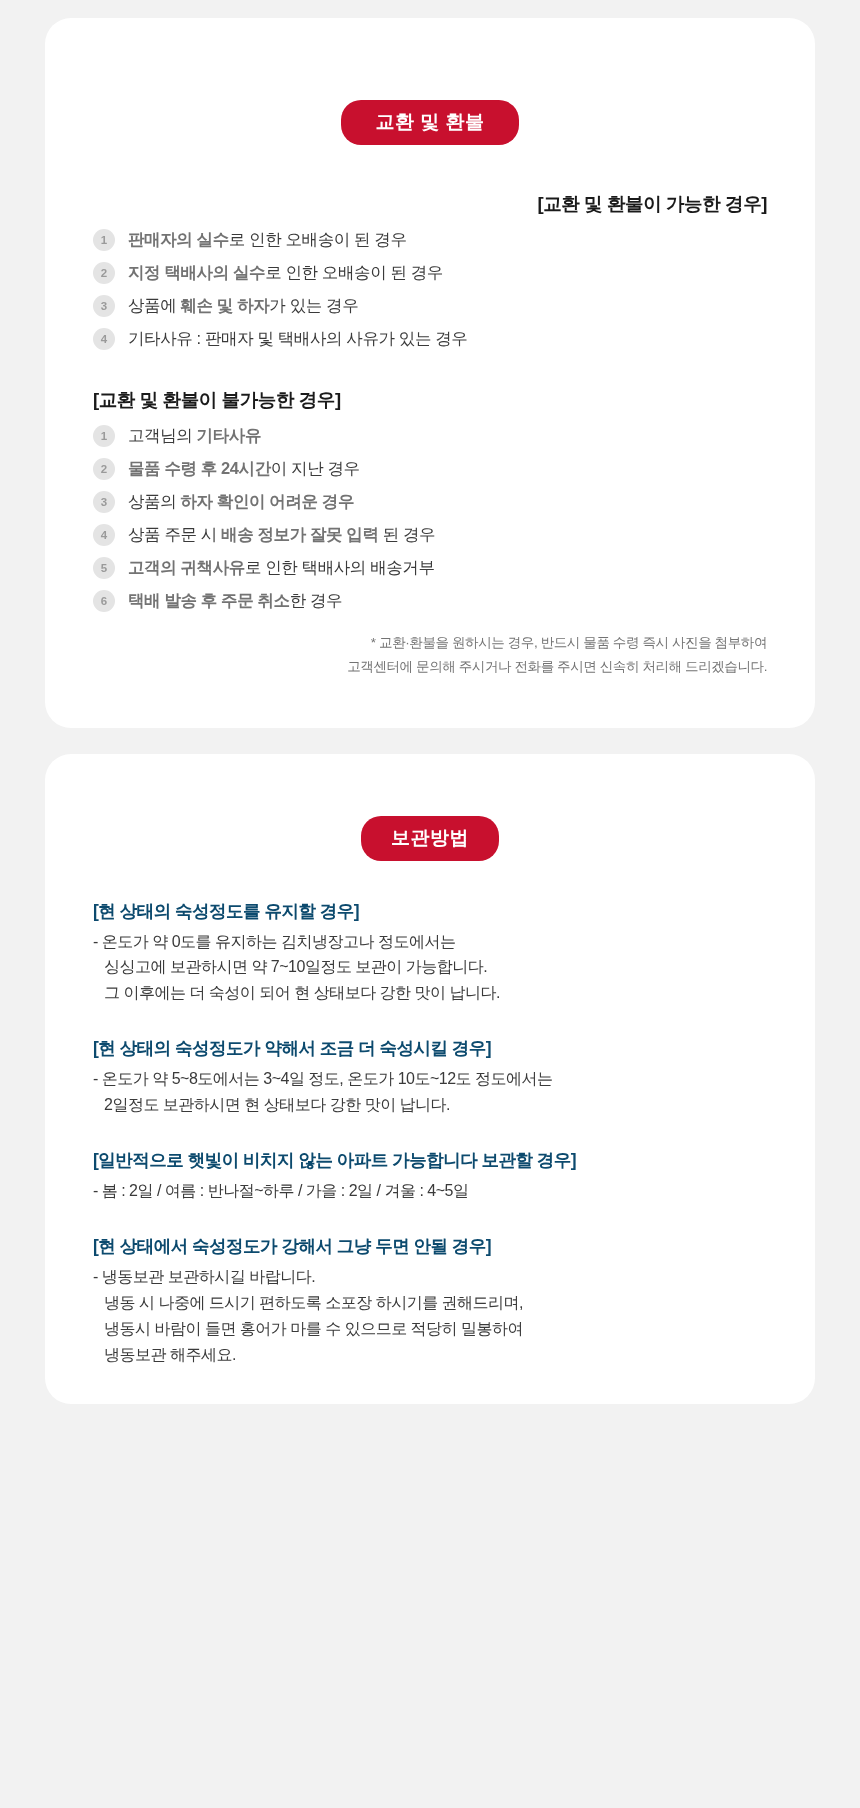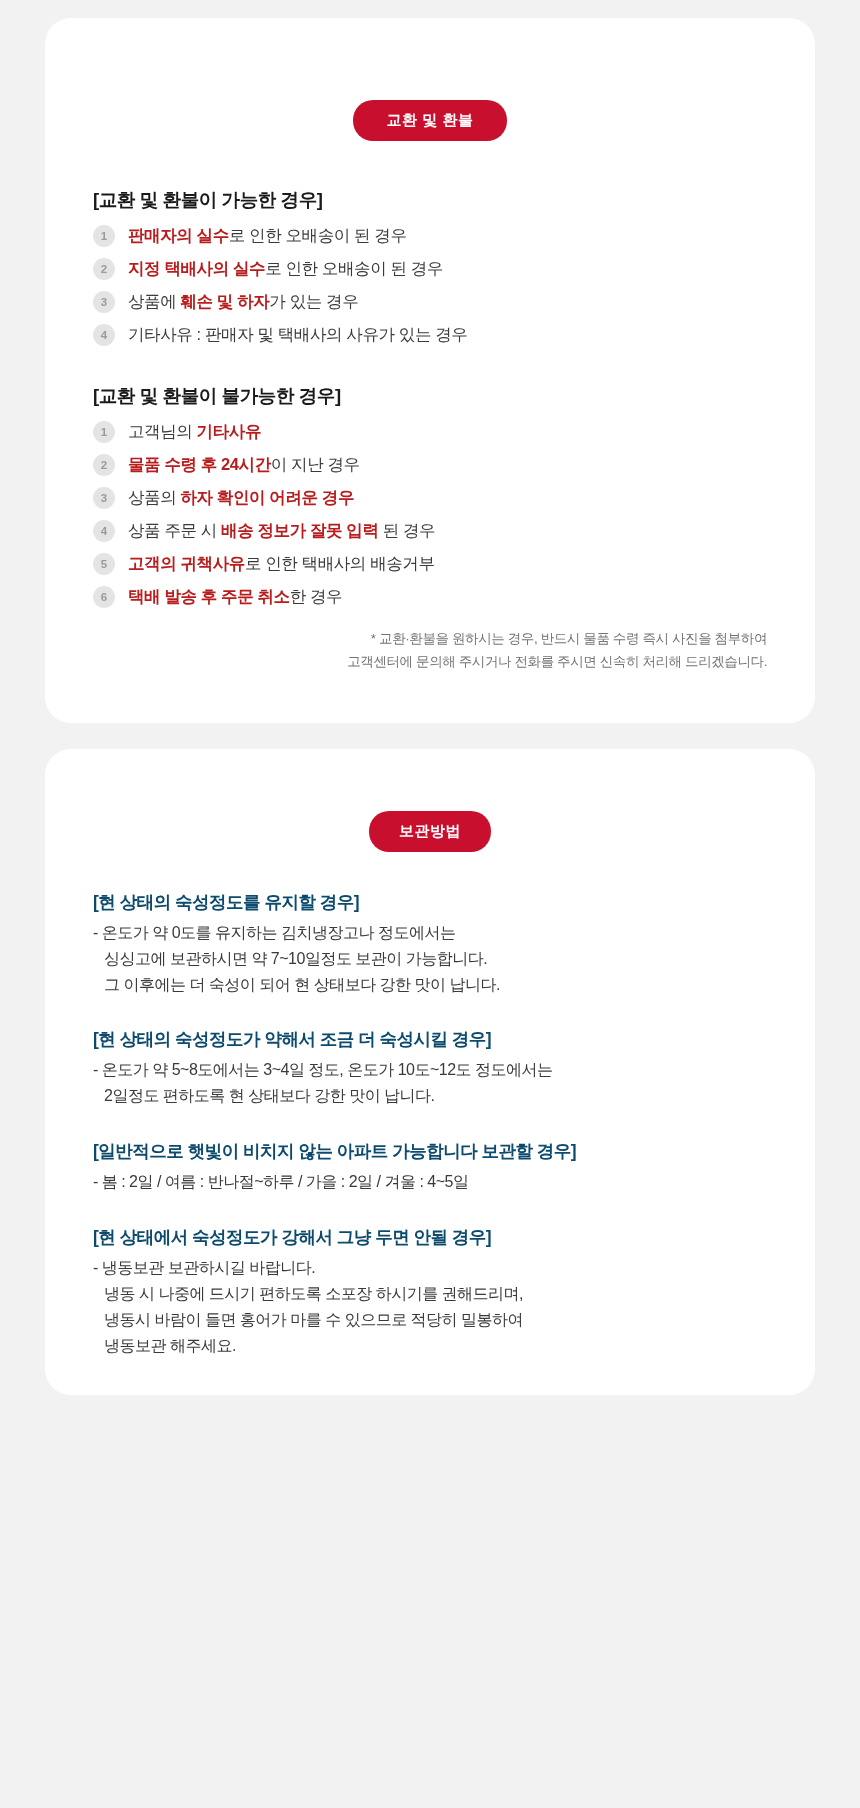--- a/index.html
+++ b/index.html
@@ -24,39 +24,39 @@
     position: relative;
   }
   .card.first { padding-top: 82px; }
   .card.second { padding-top: 62px; }
 
   .badge-wrap { text-align: center; }
   .badge {
     display: inline-block;
     background: #c8102e;
     color: #ffffff;
-    font-size: 15px;
+    font-size: 19px;
     font-weight: bold;
     letter-spacing: 0.5px;
     padding: 12px 34px;
     border-radius: 20px;
     line-height: 1.1;
   }
   .badge.storage { padding: 12px 30px; }
 
   .body { padding: 0 48px; }
 
   .sec-title {
     font-size: 18.5px;
     font-weight: bold;
     color: #1a1a1a;
     margin: 34px 0 10px 0;
     letter-spacing: -0.4px;
   }
-  .first .body > .sec-title:first-child { margin-top: 46px; }
+  .first .body > .sec-title:first-child { margin-top: 46px; text-align: right; }
 
   ul.list { list-style: none; margin: 0; padding: 0; }
   ul.list li {
     display: flex;
     align-items: center;
     margin: 0 0 5px 0;
     padding: 3px 0;
   }
   .num {
     flex: 0 0 auto;
@@ -69,21 +69,21 @@
     font-weight: bold;
     line-height: 22px;
     text-align: center;
     margin-right: 13px;
   }
   .item-text {
     font-size: 16.5px;
     color: #3a3a3a;
     letter-spacing: -0.4px;
   }
-  .item-text b { color: #b91c1c; font-weight: bold; }
+  .item-text b { color: #737373; font-weight: bold; }
 
   .note {
     margin-top: 16px;
     font-size: 13.5px;
     color: #737373;
     line-height: 1.75;
     letter-spacing: -0.4px;
     text-align: right;
   }
   .note .line2 { padding-left: 10px; display: block; }
@@ -180,21 +180,21 @@
     <div class="body" id="storage-body">
         <div class="blk">
           <div class="blk-title">[현 상태의 숙성정도를 유지할 경우]</div>
           <div class="blk-line">- 온도가 약 0도를 유지하는 김치냉장고나 정도에서는</div>
           <div class="blk-line indent">싱싱고에 보관하시면 약 7~10일정도 보관이 가능합니다.</div>
           <div class="blk-line indent">그 이후에는 더 숙성이 되어 현 상태보다 강한 맛이 납니다.</div>
         </div>
         <div class="blk">
           <div class="blk-title">[현 상태의 숙성정도가 약해서 조금 더 숙성시킬 경우]</div>
           <div class="blk-line">- 온도가 약 5~8도에서는 3~4일 정도, 온도가 10도~12도 정도에서는</div>
-          <div class="blk-line indent">2일정도 편하도록 현 상태보다 강한 맛이 납니다.</div>
+          <div class="blk-line indent">2일정도 보관하시면 현 상태보다 강한 맛이 납니다.</div>
         </div>
         <div class="blk">
           <div class="blk-title">[일반적으로 햇빛이 비치지 않는 아파트 가능합니다 보관할 경우]</div>
           <div class="blk-line">- 봄 : 2일 / 여름 : 반나절~하루 / 가을 : 2일 / 겨울 : 4~5일</div>
         </div>
         <div class="blk">
           <div class="blk-title">[현 상태에서 숙성정도가 강해서 그냥 두면 안될 경우]</div>
           <div class="blk-line">- 냉동보관 보관하시길 바랍니다.</div>
           <div class="blk-line indent">냉동 시 나중에 드시기 편하도록 소포장 하시기를 권해드리며,</div>
           <div class="blk-line indent">냉동시 바람이 들면 홍어가 마를 수 있으므로 적당히 밀봉하여</div>

